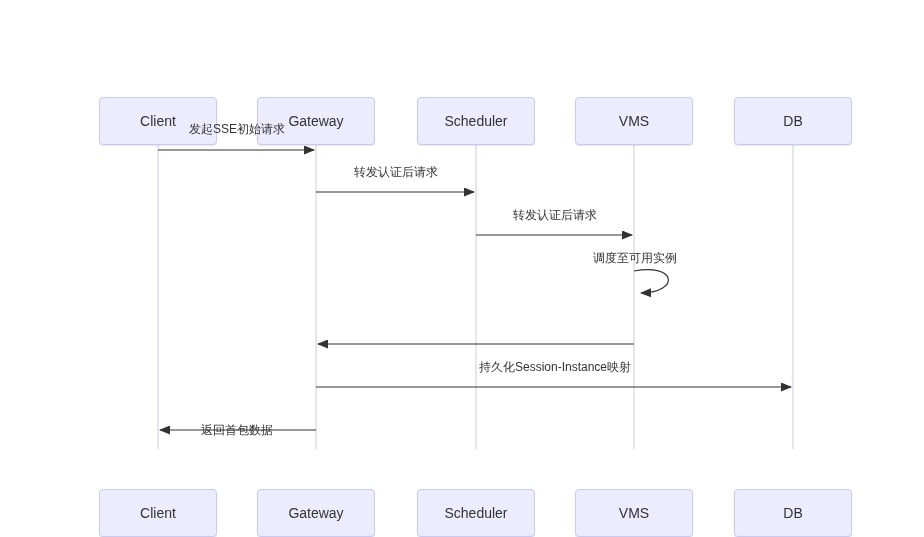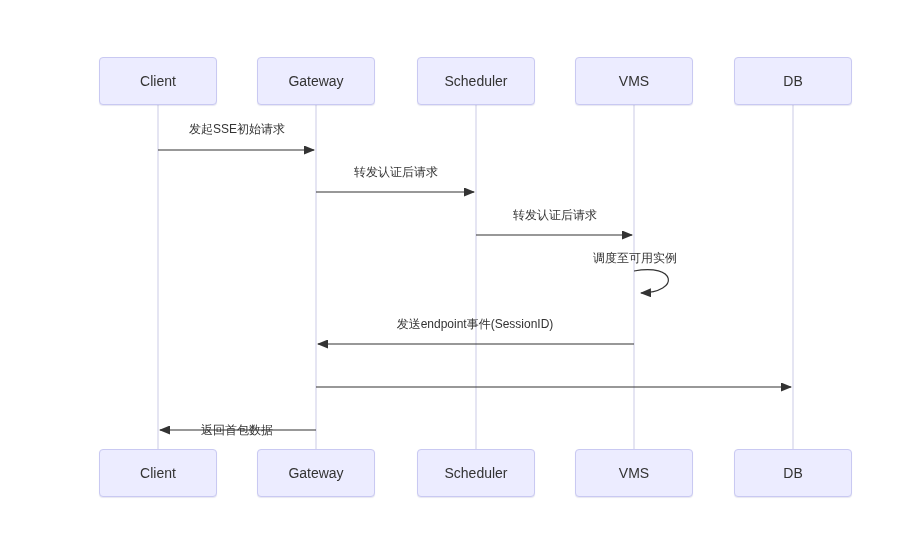--- a/index.html
+++ b/index.html
@@ -30,20 +30,21 @@
     border: 1px solid #C9C9F2;
     border-radius: 4px;
     box-sizing: border-box;
     display: flex;
     align-items: center;
     justify-content: center;
     font-size: 14px;
     color: #333333;
     box-shadow: 0 1px 1px rgba(120,120,180,0.18);
     z-index: 2;
+    margin-top: 40px;
   }
   .msg-label {
     position: absolute;
     transform: translateX(-50%);
     font-size: 12px;
     color: #333333;
     white-space: nowrap;
     z-index: 3;
   }
 </style>
@@ -87,16 +88,16 @@
   <div class="actor-box" style="left:99px;  top:449px;">Client</div>
   <div class="actor-box" style="left:257px; top:449px;">Gateway</div>
   <div class="actor-box" style="left:417px; top:449px;">Scheduler</div>
   <div class="actor-box" style="left:575px; top:449px;">VMS</div>
   <div class="actor-box" style="left:734px; top:449px;">DB</div>
 
   <div class="msg-label" style="left:237px; top:121px;">发起SSE初始请求</div>
   <div class="msg-label" style="left:396px; top:164px;font-family:Liberation Mono, monospace;">转发认证后请求</div>
   <div class="msg-label" style="left:555px; top:207px;">转发认证后请求</div>
   <div class="msg-label" style="left:635px; top:250px;">调度至可用实例</div>
-  <div class="msg-label" style="left:475px; top:316px;">发送endpoint事件(SessionID)</div>
+  <div class="msg-label" style="left:555px; top:359px;">持久化Session-Instance映射</div>
   <div class="msg-label" style="left:237px; top:402px;margin-top:20px;">返回首包数据</div>
 
 </div>
 
 </body></html>

